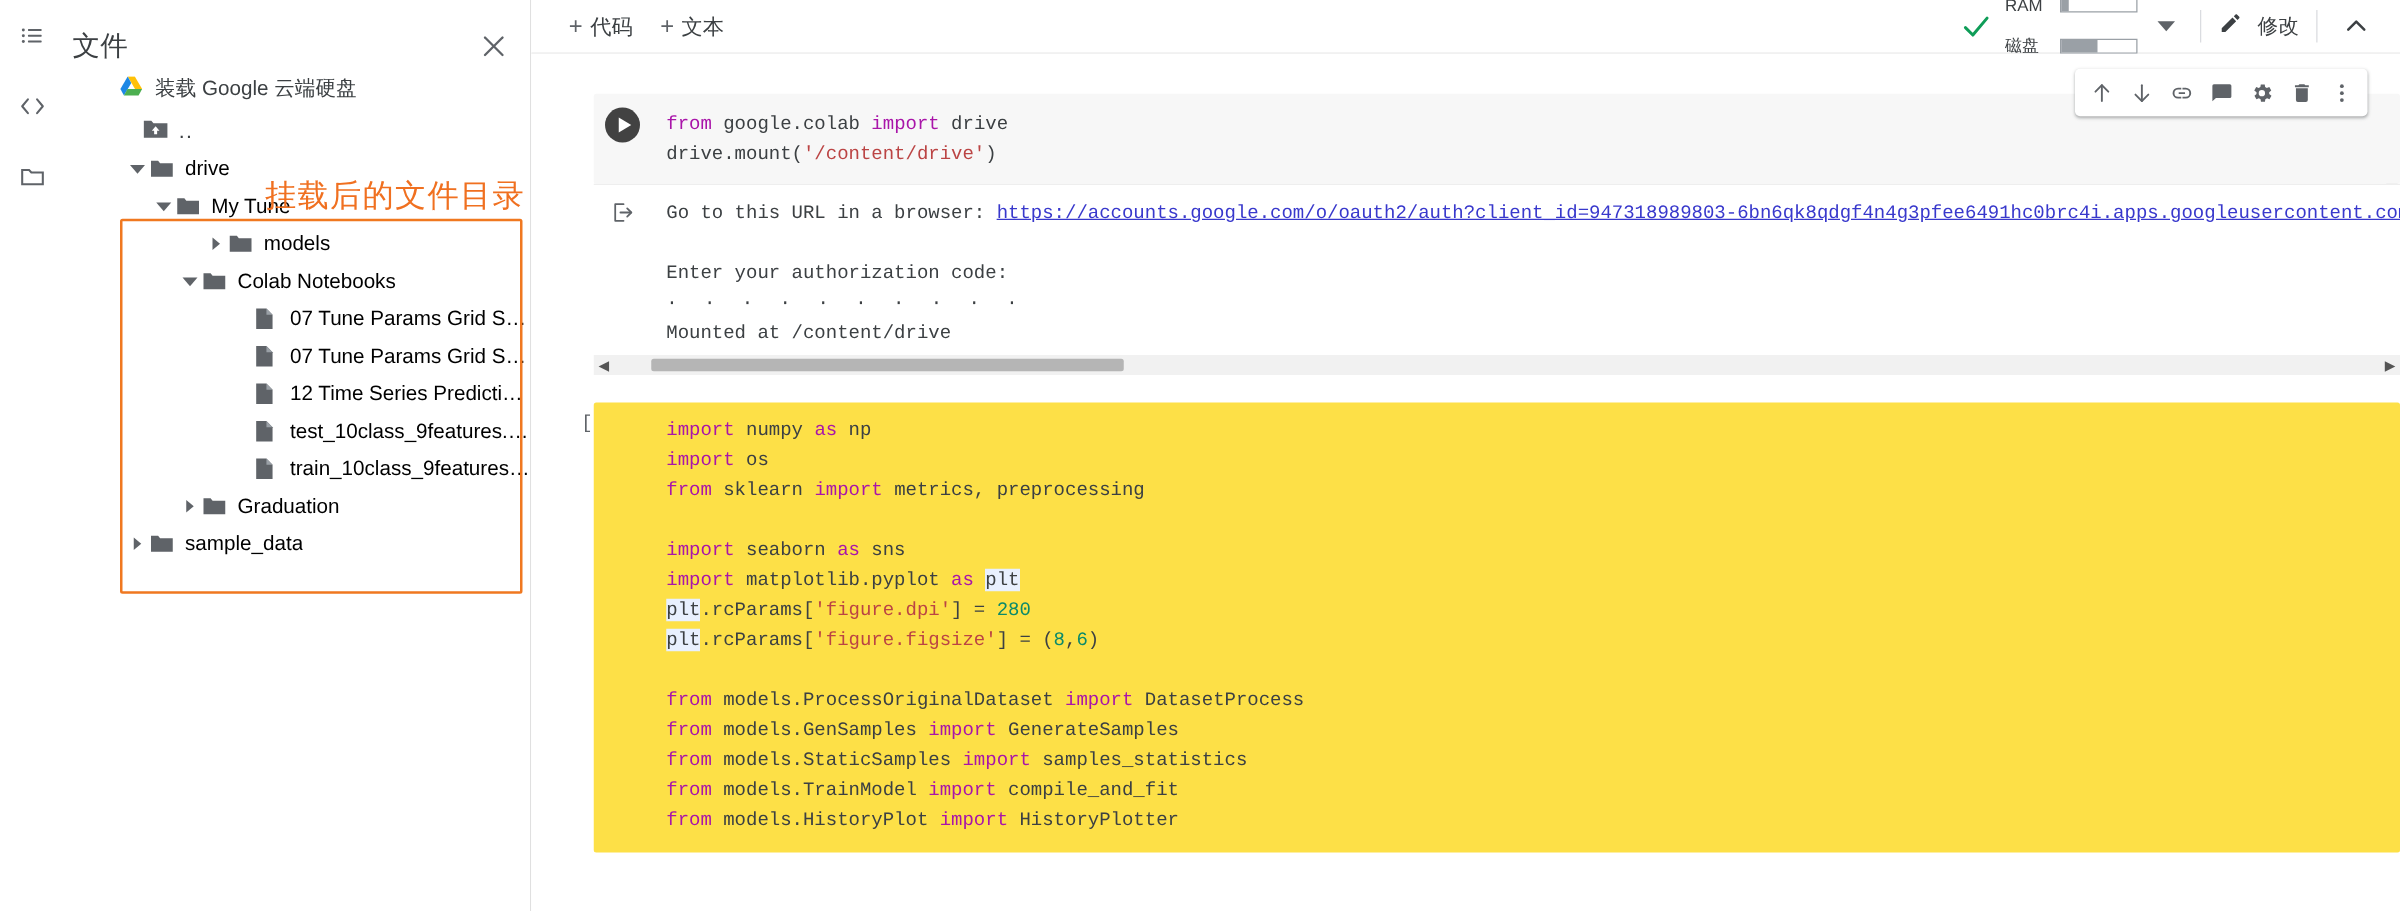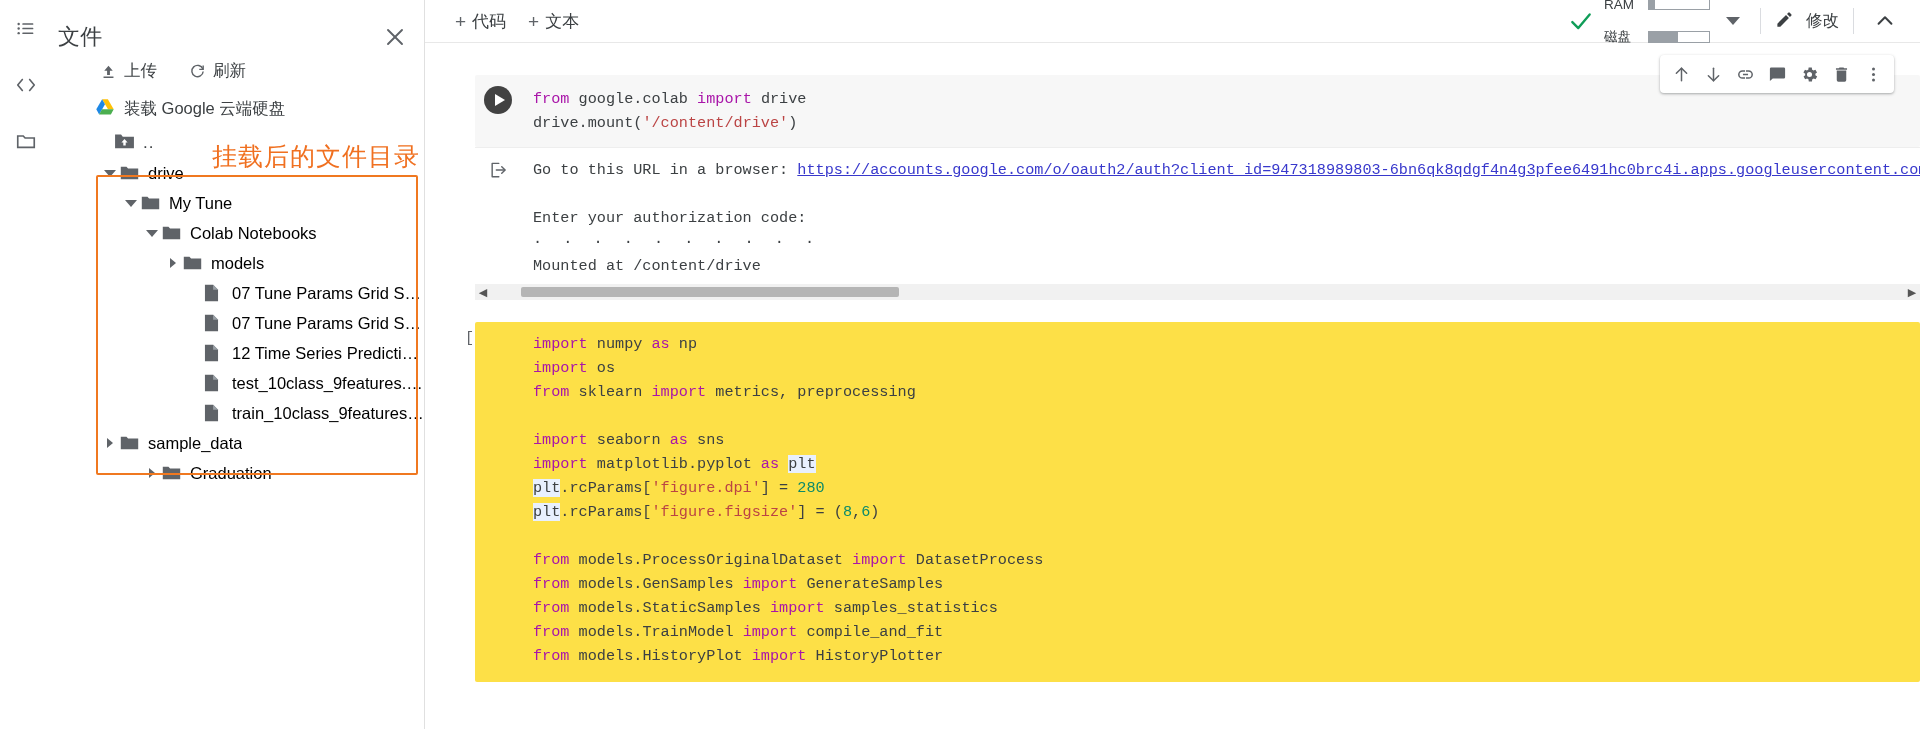--- a/index.html
+++ b/index.html
@@ -369,40 +369,20 @@
     <div class="fp-header">
       <div class="fp-title">文件</div>
       <div class="fp-close">
         <svg width="24" height="24" viewBox="0 0 24 24" fill="none" stroke="currentColor" stroke-width="1.9" stroke-linecap="round">
           <line x1="5" y1="5" x2="19" y2="19"></line>
             <line x1="19" y1="5" x2="5" y2="19"></line>
         </svg>
       </div>
     </div>
 
-    <div class="fp-actions">
-      <div class="fp-action">
-        <span class="glyph">
-          <svg width="17" height="17" viewBox="0 0 24 24" fill="currentColor">
-              <path d="M12 4l6 7h-4v6h-4v-6H6zM5 19h14v2H5z"></path>
-            </svg>
-        </span>
-        <span>上传</span>
-      </div>
-      <div class="fp-gap"></div>
-      <div class="fp-action">
-        <span class="glyph">
-          <svg width="17" height="17" viewBox="0 0 24 24" fill="none" stroke="currentColor" stroke-width="2">
-            <path d="M19.5 8.5A8 8 0 1 0 20 12"></path>
-              <polyline points="20,3.5 20,9 14.5,9"></polyline>
-          </svg>
-        </span>
-        <span>刷新</span>
-      </div>
-    </div>
 
     <div class="fp-mount">
       <span>
         <svg width="18" height="16" viewBox="0 0 24 21">
           <polygon points="8.2,0 15.8,0 23.6,13.5 16,13.5" fill="#ffc107"></polygon>
           <polygon points="8.2,0 0.4,13.5 4.2,20.4 12,6.9" fill="#1e88e5"></polygon>
           <polygon points="4.2,20.4 19.8,20.4 23.6,13.5 8,13.5" fill="#4caf50"></polygon>
         </svg>
       </span>
       <span>装载 Google 云端硬盘</span>
@@ -437,42 +417,42 @@
           <span class="caret">
             <span class="tri-down"></span>
           </span>
           <span class="node-icon">
             <svg width="19" height="16" viewBox="0 0 24 20" fill="#5f6368">
               <path d="M1 2h7.2l2 2.4H23V18H1z"></path>
             </svg>
           </span>
           <span class="node-label">My Tune</span>
         </div>
+        <div class="tree-row" style="padding-left: 111px;">
+          <span class="caret">
+            <span class="tri-right"></span>
+          </span>
+          <span class="node-icon">
+            <svg width="19" height="16" viewBox="0 0 24 20" fill="#5f6368">
+              <path d="M1 2h7.2l2 2.4H23V18H1z"></path>
+            </svg>
+          </span>
+          <span class="node-label">models</span>
+        </div>
         <div class="tree-row" style="padding-left: 90px;">
           <span class="caret">
             <span class="tri-down"></span>
           </span>
           <span class="node-icon">
             <svg width="19" height="16" viewBox="0 0 24 20" fill="#5f6368">
               <path d="M1 2h7.2l2 2.4H23V18H1z"></path>
             </svg>
           </span>
           <span class="node-label">Colab Notebooks</span>
         </div>
-        <div class="tree-row" style="padding-left: 111px;">
-          <span class="caret">
-            <span class="tri-right"></span>
-          </span>
-          <span class="node-icon">
-            <svg width="19" height="16" viewBox="0 0 24 20" fill="#5f6368">
-              <path d="M1 2h7.2l2 2.4H23V18H1z"></path>
-            </svg>
-          </span>
-          <span class="node-label">models</span>
-        </div>
         <div class="tree-row" style="padding-left: 132px;">
           <span class="caret empty"></span>
           <span class="node-icon">
             <svg width="15" height="18" viewBox="0 0 18 22" fill="#5f6368">
               <path d="M1 1h10l6 6v14H1z"></path>
               <path d="M11 1l6 6h-6z" fill="#9aa0a6"></path>
             </svg>
           </span>
           <span class="node-label">07 Tune Params Grid Searc...</span>
         </div>
@@ -509,41 +489,41 @@
         <div class="tree-row" style="padding-left: 132px;">
           <span class="caret empty"></span>
           <span class="node-icon">
             <svg width="15" height="18" viewBox="0 0 18 22" fill="#5f6368">
               <path d="M1 1h10l6 6v14H1z"></path>
               <path d="M11 1l6 6h-6z" fill="#9aa0a6"></path>
             </svg>
           </span>
           <span class="node-label">train_10class_9features.csv</span>
         </div>
+        <div class="tree-row" style="padding-left: 90px;">
+          <span class="caret">
+            <span class="tri-right"></span>
+          </span>
+          <span class="node-icon">
+            <svg width="19" height="16" viewBox="0 0 24 20" fill="#5f6368">
+              <path d="M1 2h7.2l2 2.4H23V18H1z"></path>
+            </svg>
+          </span>
+          <span class="node-label">Graduation</span>
+        </div>
         <div class="tree-row" style="padding-left: 48px;">
           <span class="caret">
             <span class="tri-right"></span>
           </span>
           <span class="node-icon">
             <svg width="19" height="16" viewBox="0 0 24 20" fill="#5f6368">
               <path d="M1 2h7.2l2 2.4H23V18H1z"></path>
             </svg>
           </span>
           <span class="node-label">sample_data</span>
-        </div>
-        <div class="tree-row" style="padding-left: 90px;">
-          <span class="caret">
-            <span class="tri-right"></span>
-          </span>
-          <span class="node-icon">
-            <svg width="19" height="16" viewBox="0 0 24 20" fill="#5f6368">
-              <path d="M1 2h7.2l2 2.4H23V18H1z"></path>
-            </svg>
-          </span>
-          <span class="node-label">Graduation</span>
         </div>
       </div>
   </div>
 
   <div class="notebook">
 
     <div class="nb-toolbar">
       <div class="tb-add">
         <span class="tb-plus">+</span>
         <span>代码</span>

